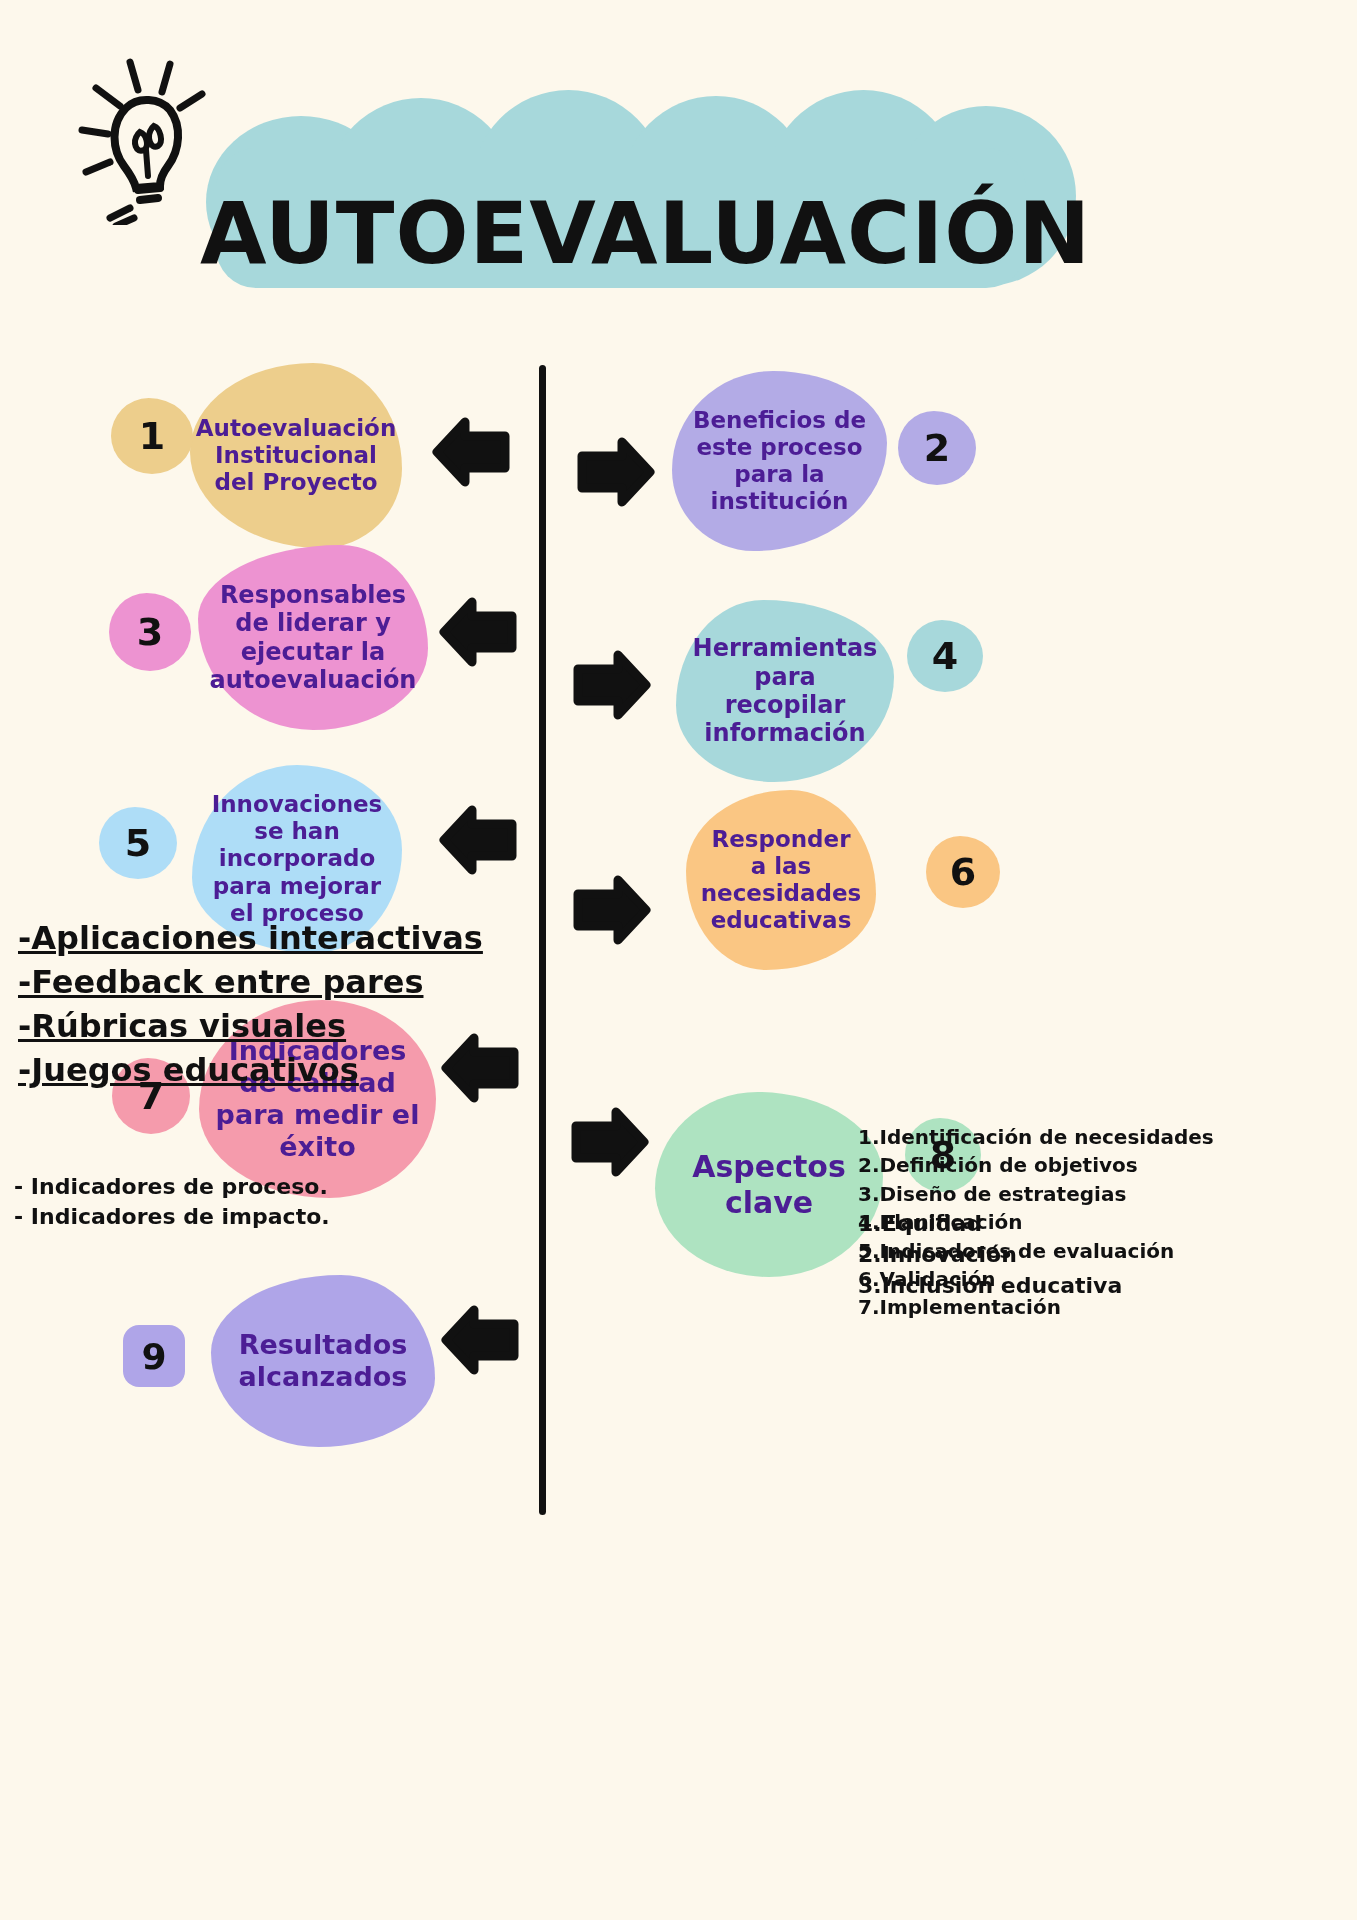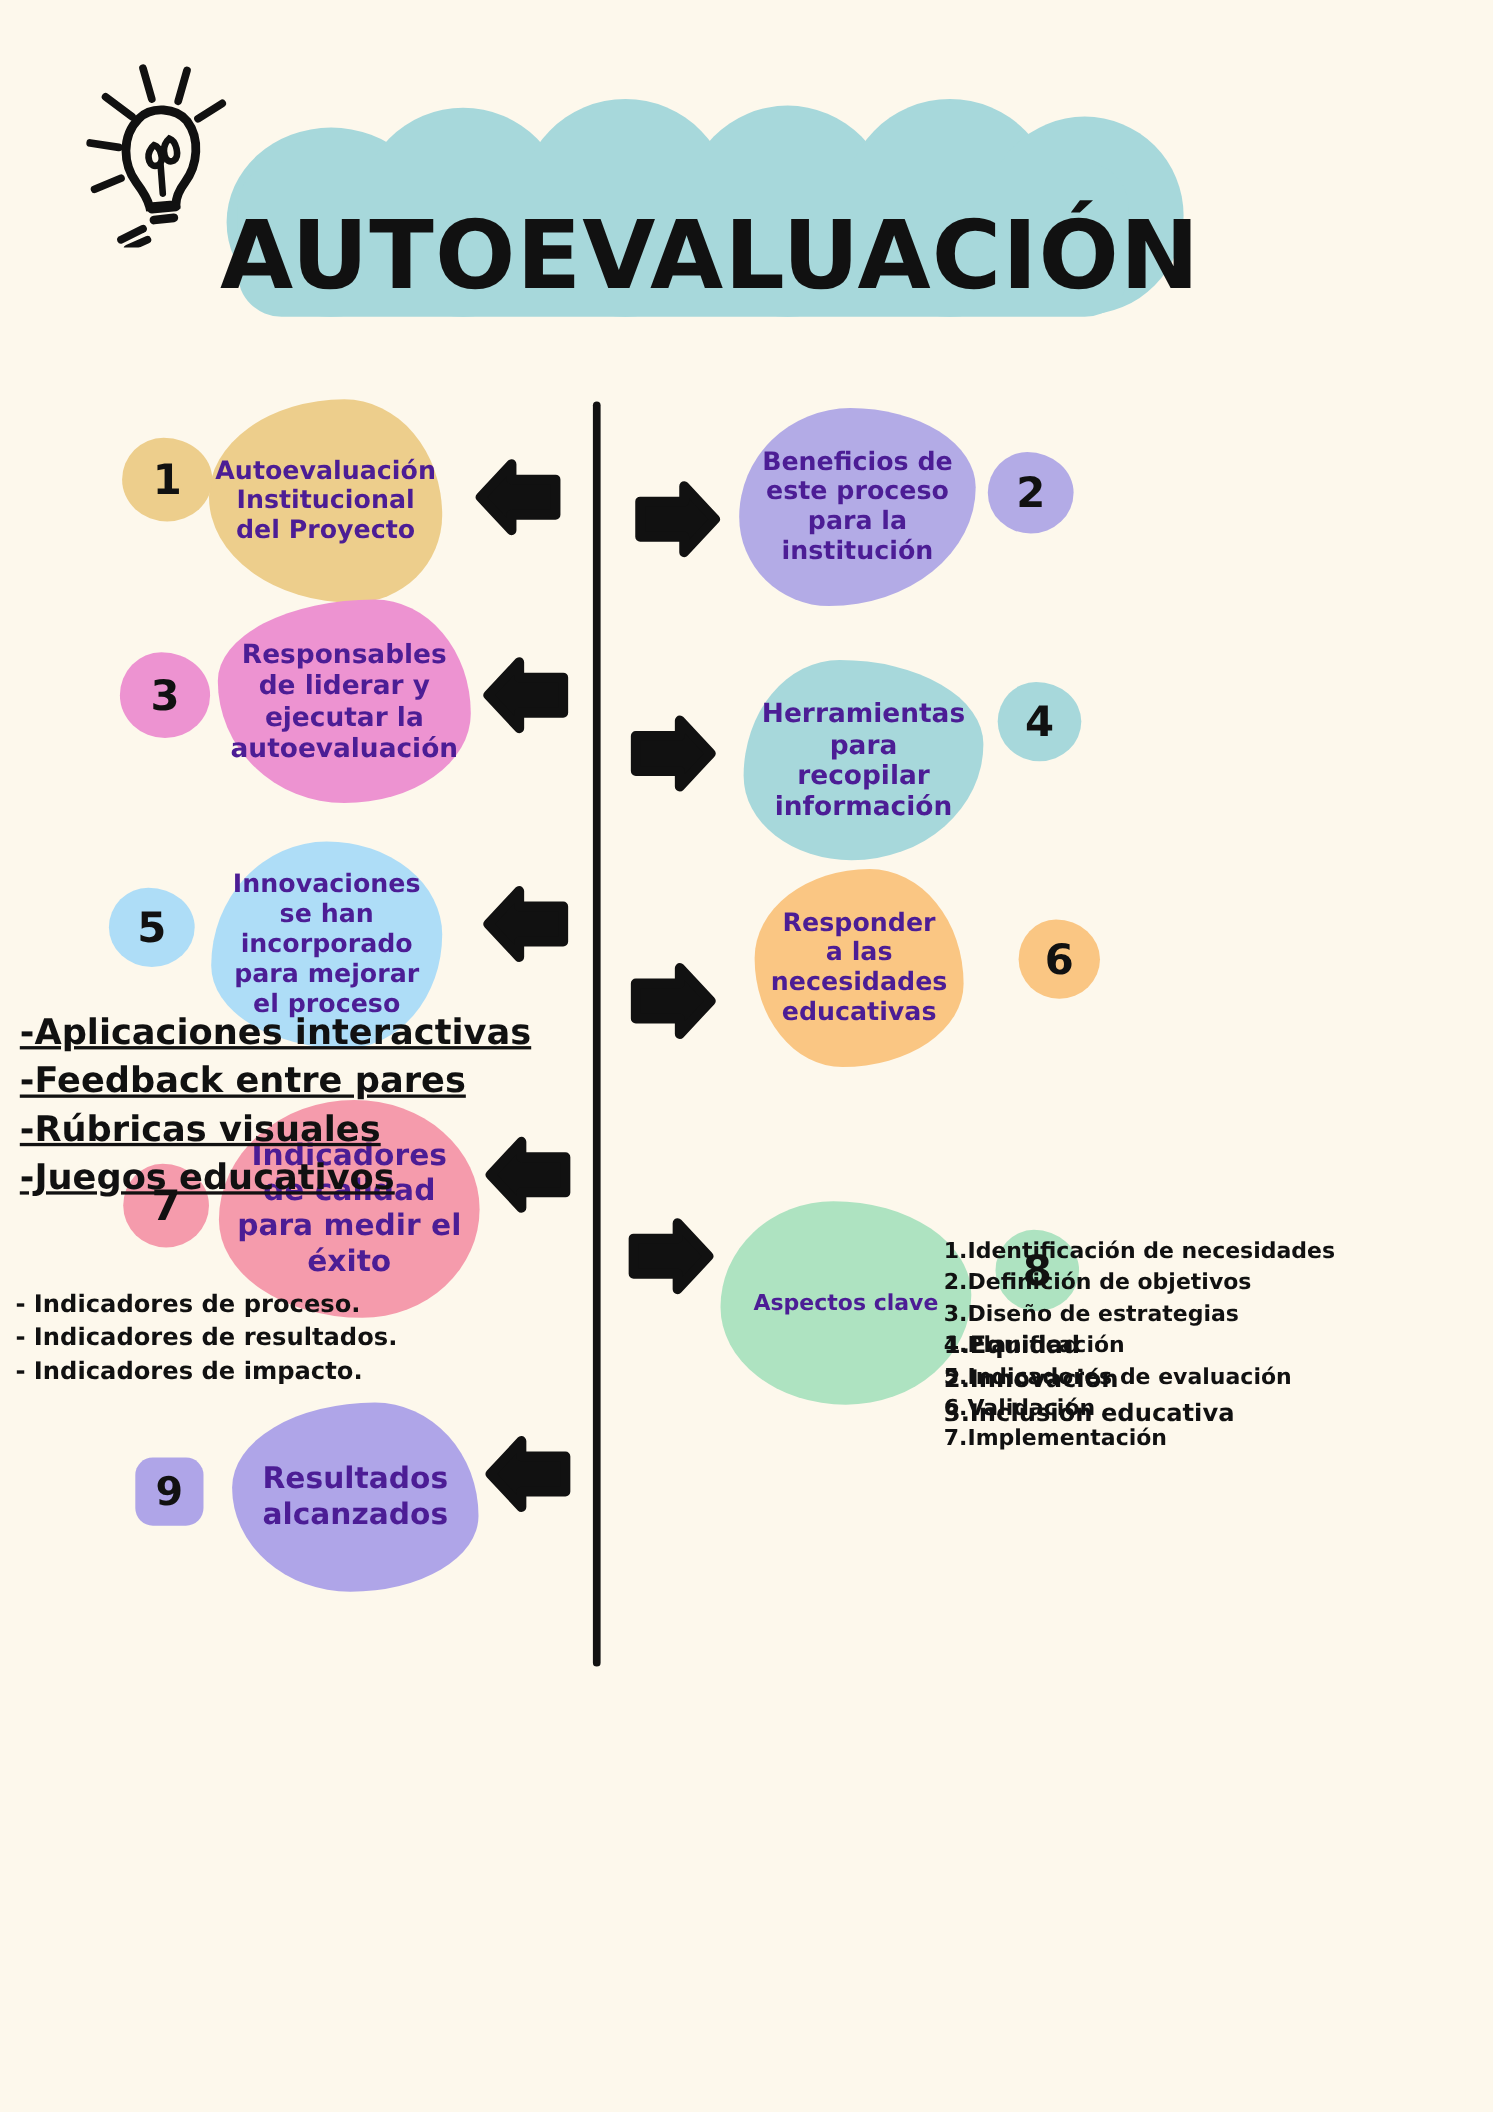--- a/index.html
+++ b/index.html
@@ -229,21 +229,21 @@
   <div class="bubble b-7" style="left:199px; top:1000px; width:237px; height:198px; background:#F59BAC; font-size:27px;">
     <span>Indicadores de calidad para medir el éxito</span>
   </div>
   <div class="badge" style="left:112px; top:1058px; width:78px; height:76px; background:#F59BAC; font-size:38px;">
     <span>7</span>
   </div>
   <svg class="arrow" style="left:440px; top:1028px; width:84px; height:80px;" viewBox="0 0 84 80">
     <path d="M6 40 L34 10 L34 24 L74 24 L74 56 L34 56 L34 70 Z" fill="#111111" stroke="#111111" stroke-width="9" stroke-linejoin="round"></path>
   </svg>
 
-  <div class="bubble b-8" style="left:655px; top:1092px; width:228px; height:185px; background:#AEE3C1; font-size:20px;text-align:center;">
+  <div class="bubble b-8" style="left:655px; top:1092px; width:228px; height:185px; background:#AEE3C1; font-size:30px;text-align:center;">
     <span>Aspectos clave</span>
   </div>
   <div class="badge" style="left:905px; top:1118px; width:76px; height:74px; background:#AEE3C1; font-size:38px;">
     <span>8</span>
   </div>
   <svg class="arrow" style="left:566px; top:1102px; width:84px; height:80px;" viewBox="0 0 84 80">
     <path d="M78 40 L50 10 L50 24 L10 24 L10 56 L50 56 L50 70 Z" fill="#111111" stroke="#111111" stroke-width="9" stroke-linejoin="round"></path>
   </svg>
 
   <div class="bubble b-9" style="left:211px; top:1275px; width:224px; height:172px; background:#AFA5E8; font-size:27px;">
@@ -268,21 +268,20 @@
     <div>2.Definición de objetivos</div>
     <div>3.Diseño de estrategias</div>
     <div>4.Planificación</div>
     <div>5.Indicadores de evaluación</div>
     <div>6.Validación</div>
     <div>7.Implementación</div>
   </div>
 
   <div class="list-block" style="left:14px; top:1172px; font-size:22px;">
     <div>- Indicadores de proceso.</div>
-    <div>- Indicadores de resultados.</div>
     <div>- Indicadores de impacto.</div>
   </div>
 
   <div class="numlist" style="left:858px; top:1208px; font-size:22px;">
     <div>1.Equidad</div>
     <div>2.Innovación</div>
     <div>3.Inclusión educativa</div>
   </div>
 
 </div>

